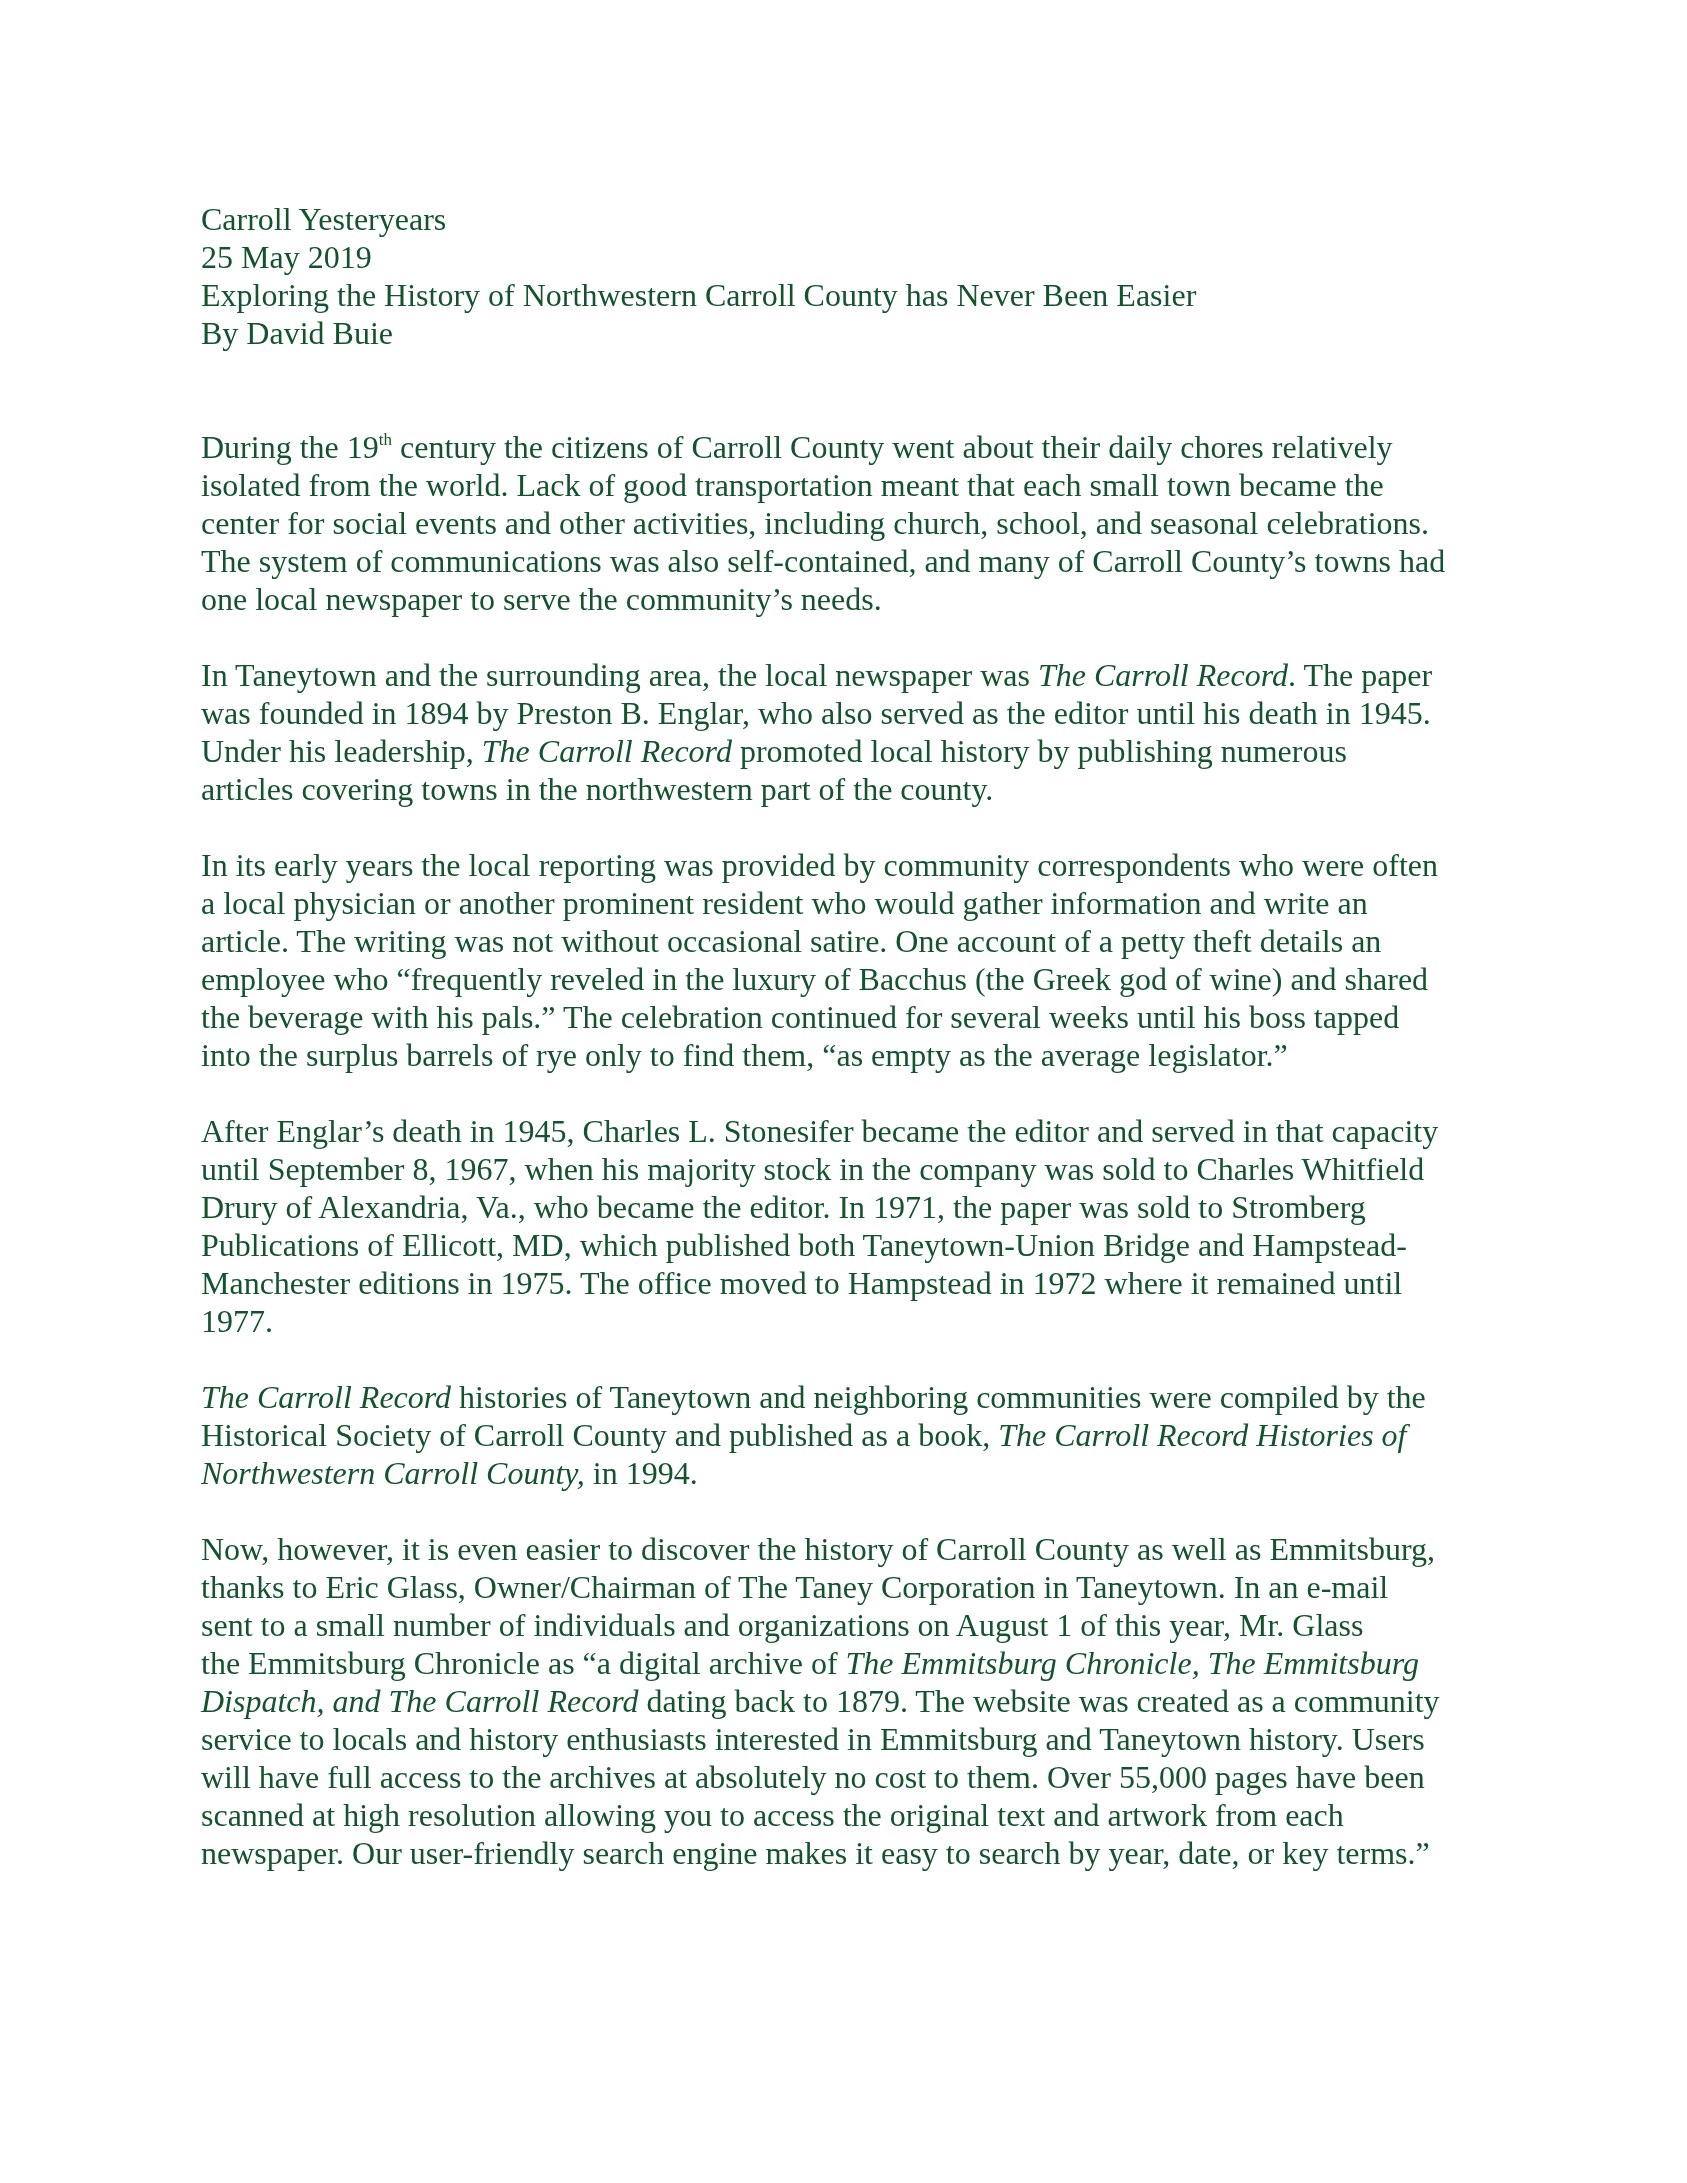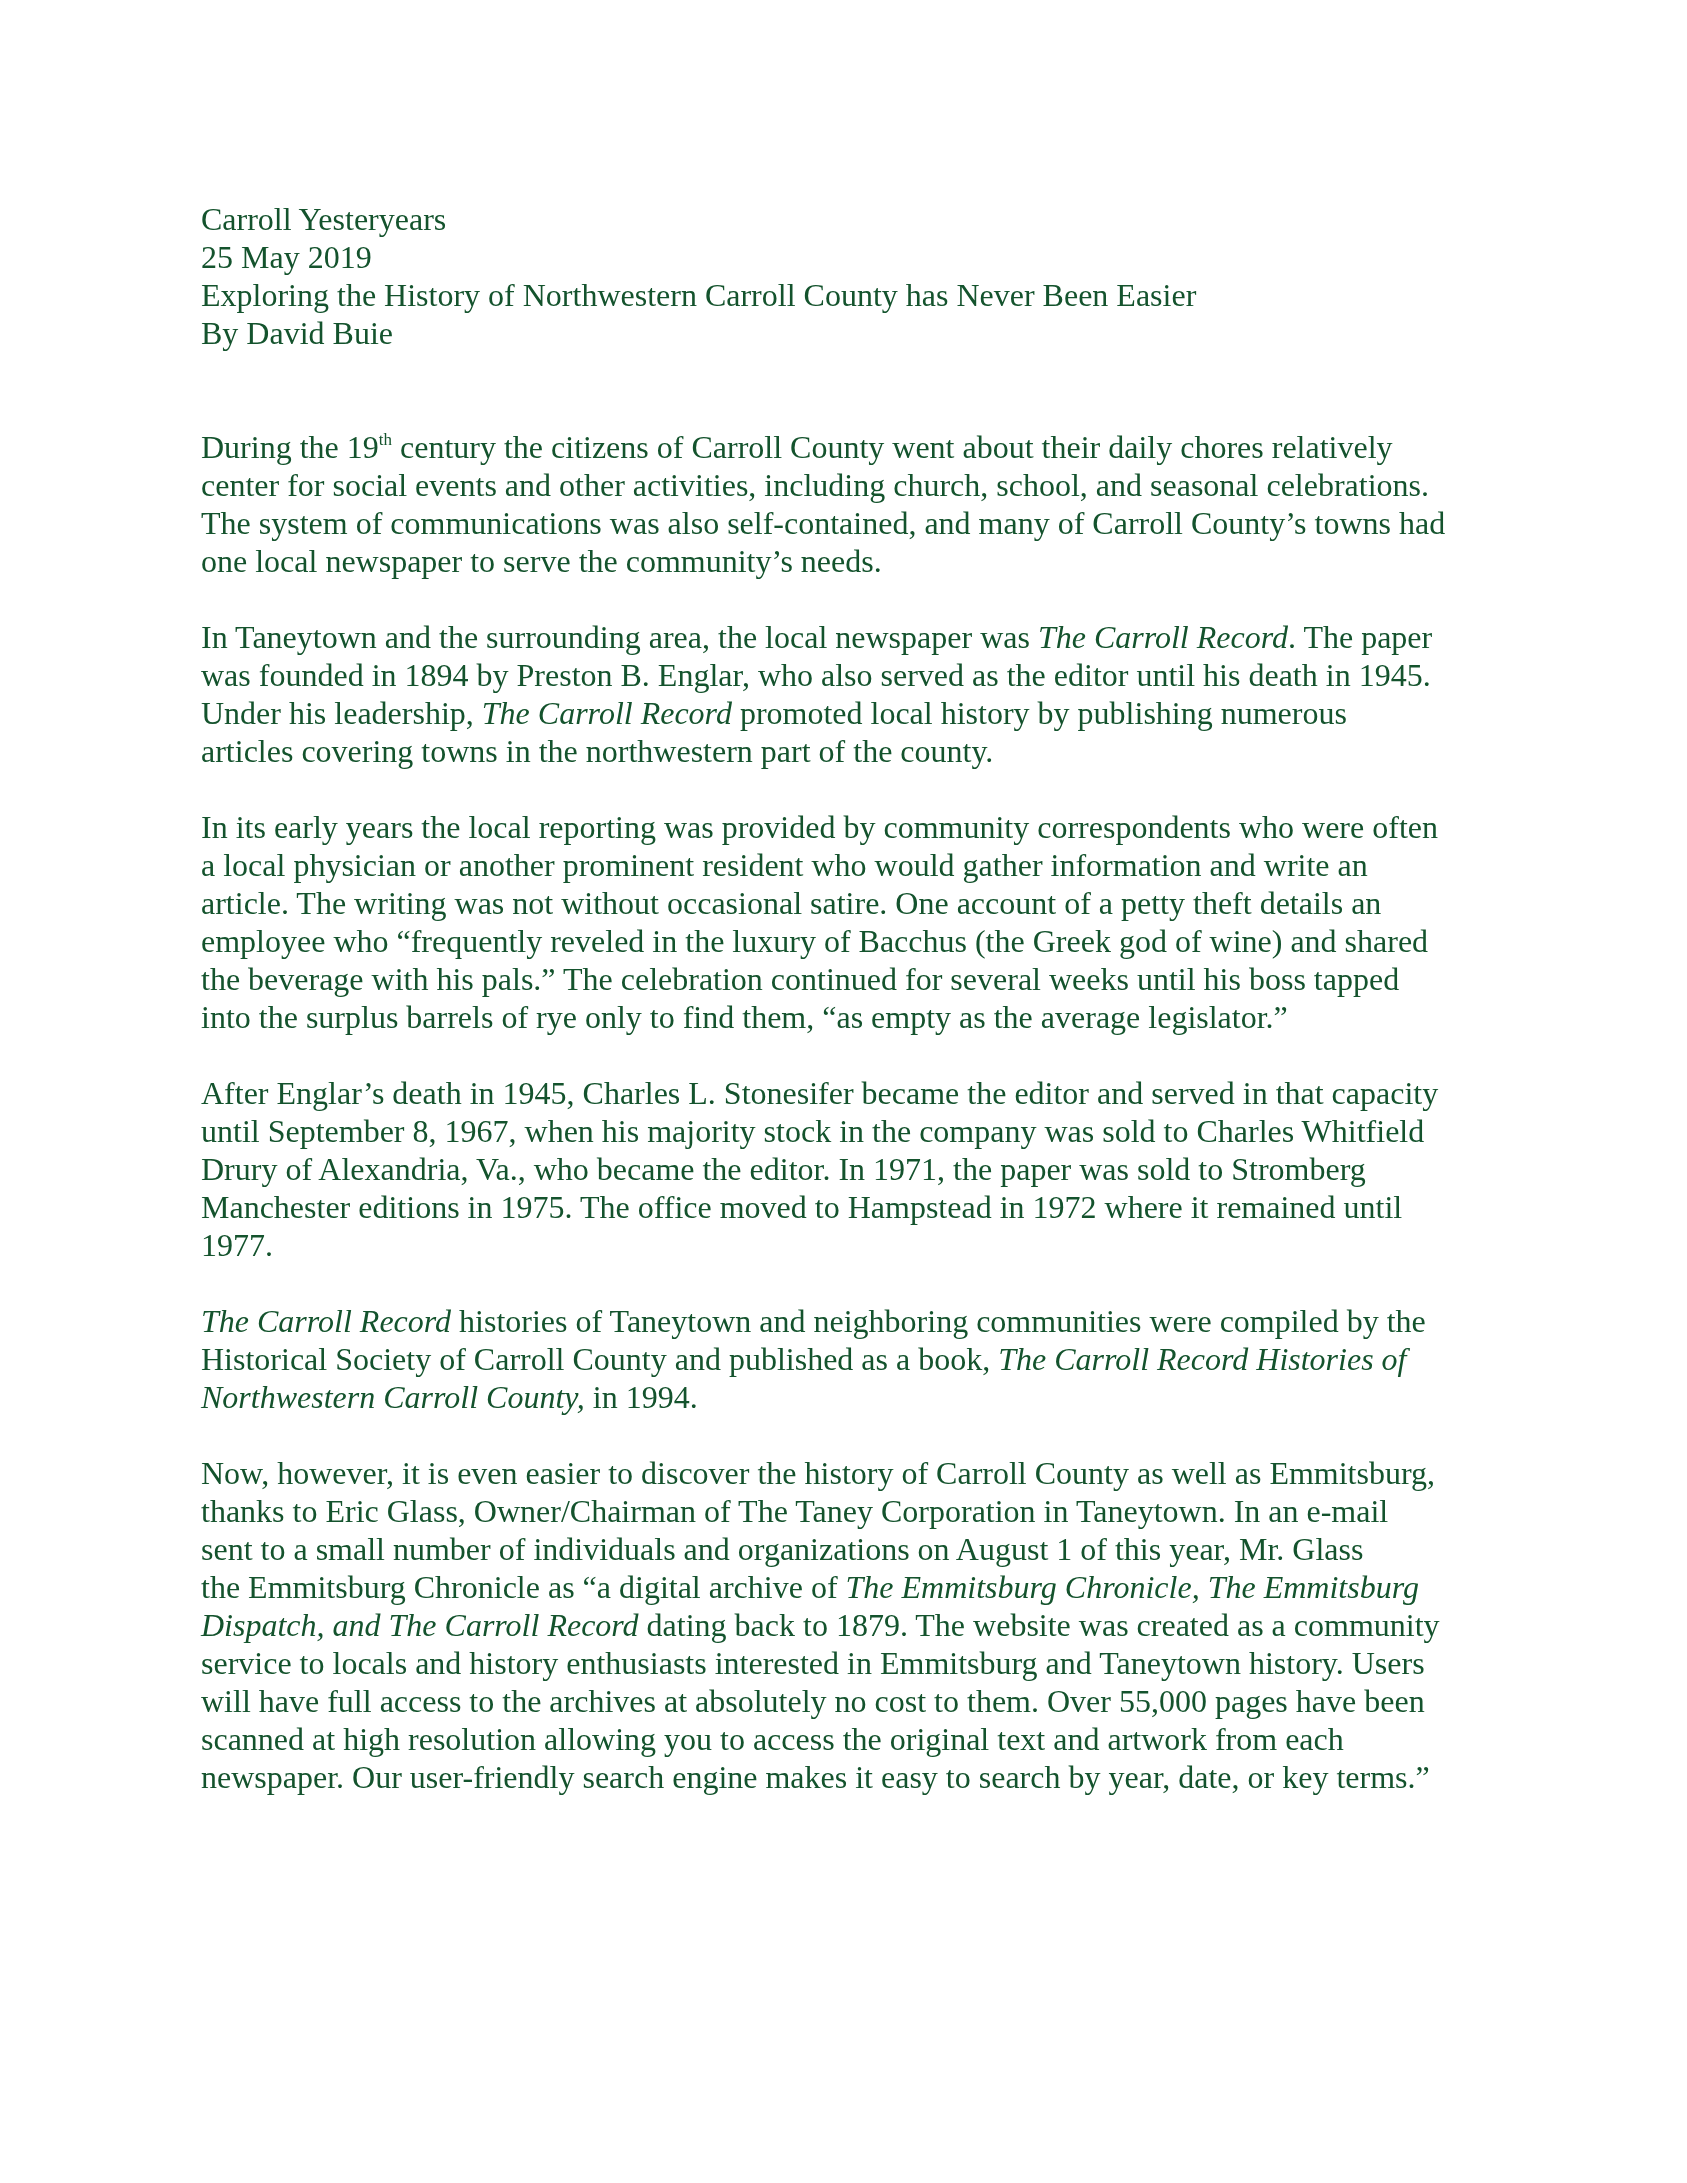--- a/index.html
+++ b/index.html
@@ -22,20 +22,21 @@
   <div>
     <span class="line">Carroll Yesteryears</span>
     <span class="line">25 May 2019</span>
     <span class="line">Exploring the History of Northwestern Carroll County has Never Been Easier</span>
     <span class="line">By David Buie</span>
   </div>
   <div class="gap-header"></div>
   <div id="body">
       <div>
         <span class="line"><span>During the 19</span><sup>th</sup><span> century the citizens of Carroll County went about their daily chores relatively</span></span>
+        <span class="line"><span>isolated from the world. Lack of good transportation meant that each small town became the</span></span>
         <span class="line"><span>center for social events and other activities, including church, school, and seasonal celebrations.</span></span>
         <span class="line"><span>The system of communications was also self-contained, and many of Carroll County’s towns had</span></span>
         <span class="line"><span>one local newspaper to serve the community’s needs.</span></span>
       </div>
       <div class="gap-para"></div>
       <div>
         <span class="line"><span>In Taneytown and the surrounding area, the local newspaper was </span><span class="it">The Carroll Record</span><span>. The paper</span></span>
         <span class="line"><span>was founded in 1894 by Preston B. Englar, who also served as the editor until his death in 1945.</span></span>
         <span class="line"><span>Under his leadership, </span><span class="it">The Carroll Record</span><span> promoted local history by publishing numerous</span></span>
         <span class="line"><span>articles covering towns in the northwestern part of the county.</span></span>
@@ -47,20 +48,21 @@
         <span class="line"><span>article. The writing was not without occasional satire. One account of a petty theft details an</span></span>
         <span class="line"><span>employee who “frequently reveled in the luxury of Bacchus (the Greek god of wine) and shared</span></span>
         <span class="line"><span>the beverage with his pals.” The celebration continued for several weeks until his boss tapped</span></span>
         <span class="line"><span>into the surplus barrels of rye only to find them, “as empty as the average legislator.”</span></span>
       </div>
       <div class="gap-para"></div>
       <div>
         <span class="line"><span>After Englar’s death in 1945, Charles L. Stonesifer became the editor and served in that capacity</span></span>
         <span class="line"><span>until September 8, 1967, when his majority stock in the company was sold to Charles Whitfield</span></span>
         <span class="line"><span>Drury of Alexandria, Va., who became the editor. In 1971, the paper was sold to Stromberg</span></span>
+        <span class="line"><span>Publications of Ellicott, MD, which published both Taneytown-Union Bridge and Hampstead-</span></span>
         <span class="line"><span>Manchester editions in 1975. The office moved to Hampstead in 1972 where it remained until</span></span>
         <span class="line"><span>1977.</span></span>
       </div>
       <div class="gap-para"></div>
       <div>
         <span class="line"><span class="it">The Carroll Record</span><span> histories of Taneytown and neighboring communities were compiled by the</span></span>
         <span class="line"><span>Historical Society of Carroll County and published as a book, </span><span class="it">The Carroll Record Histories of</span></span>
         <span class="line"><span class="it">Northwestern Carroll County,</span><span> in 1994.</span></span>
       </div>
       <div class="gap-para"></div>

